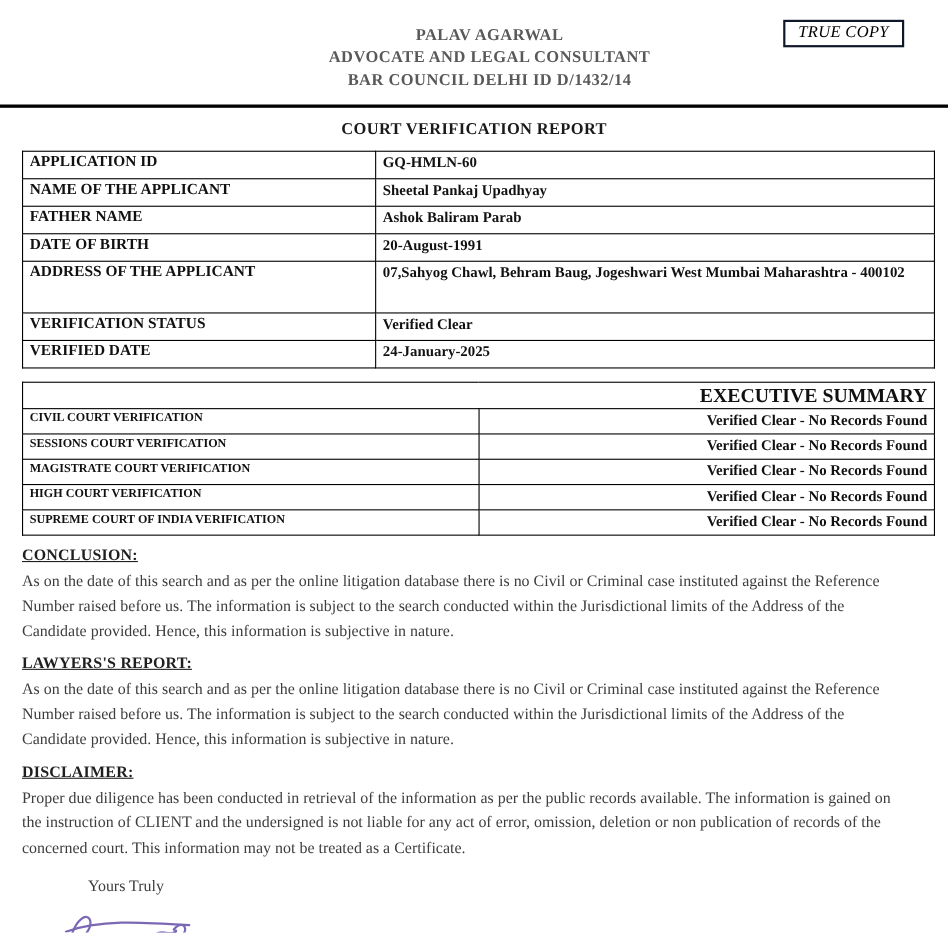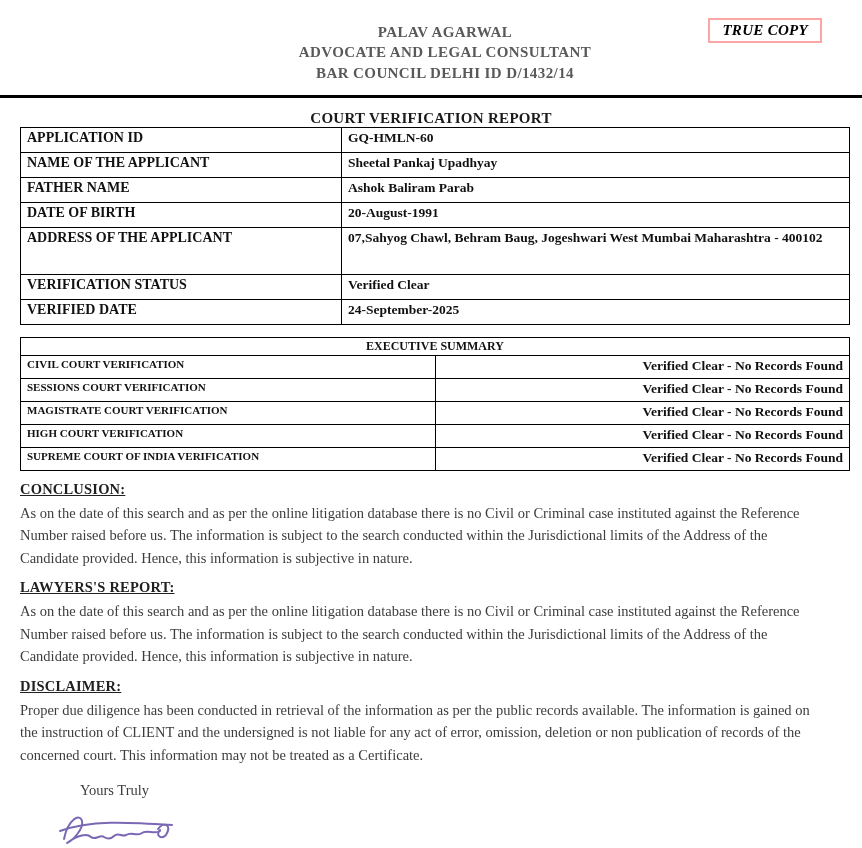--- a/index.html
+++ b/index.html
@@ -26,24 +26,24 @@
     font-size: 15px;
     font-weight: bold;
     letter-spacing: 0.4px;
     color: #595959;
     line-height: 1.35;
   }
   .true-copy {
     position: absolute;
     top: 18px;
     right: 40px;
-    border: 2px solid #fca5a5;
+    border: 2px solid #0f172a;
     padding: 2px 12px;
     font-size: 15px;
-    font-weight: bold;
+    font-weight: normal;
     font-style: italic;
     color: #000;
     letter-spacing: 0.3px;
   }
   .rule {
     width: 100%;
     height: 3px;
     background: #000;
     margin-top: 12px;
   }
@@ -65,40 +65,41 @@
     width: 100%;
     table-layout: fixed;
   }
   td, th {
     border: 1px solid #000;
     padding: 2px 6px;
     vertical-align: top;
     color: #111;
   }
   .tbl-applicant {
+    margin-top: 10px;
   }
   .tbl-applicant td.lbl {
     width: 308px;
     font-size: 14px;
     font-weight: bold;
   }
   .tbl-applicant td.val {
     font-size: 13.5px;
     font-weight: bold;
   }
   .tbl-applicant tr.normal td { height: 20px; }
   .tbl-applicant tr.tall td { height: 42px; }
   
   .tbl-exec {
     margin-top: 12px;
   }
   .tbl-exec th.summary-head {
-    font-size: 12px;
-    font-weight: bold;
-    text-align: center;
+    font-size: 18px;
+    font-weight: bold;
+    text-align: right;
     padding: 1px 6px;
   }
   .tbl-exec td.lbl {
     width: 308px;
     font-size: 11px;
     font-weight: bold;
   }
   .tbl-exec td.val {
     font-size: 13.5px;
     font-weight: bold;
@@ -177,21 +178,21 @@
         <tr class="tall">
           <td class="lbl">ADDRESS OF THE APPLICANT</td>
           <td class="val">07,Sahyog Chawl, Behram Baug, Jogeshwari West Mumbai Maharashtra - 400102</td>
         </tr>
         <tr class="normal">
           <td class="lbl">VERIFICATION STATUS</td>
           <td class="val">Verified Clear</td>
         </tr>
         <tr class="normal">
           <td class="lbl">VERIFIED DATE</td>
-          <td class="val">24-September-2025</td>
+          <td class="val">24-January-2025</td>
         </tr>
       </tbody>
     </table>
 
     
     <table class="tbl-exec">
       <tbody>
         <tr>
           <th class="summary-head" colspan="2">EXECUTIVE SUMMARY</th>
         </tr>

